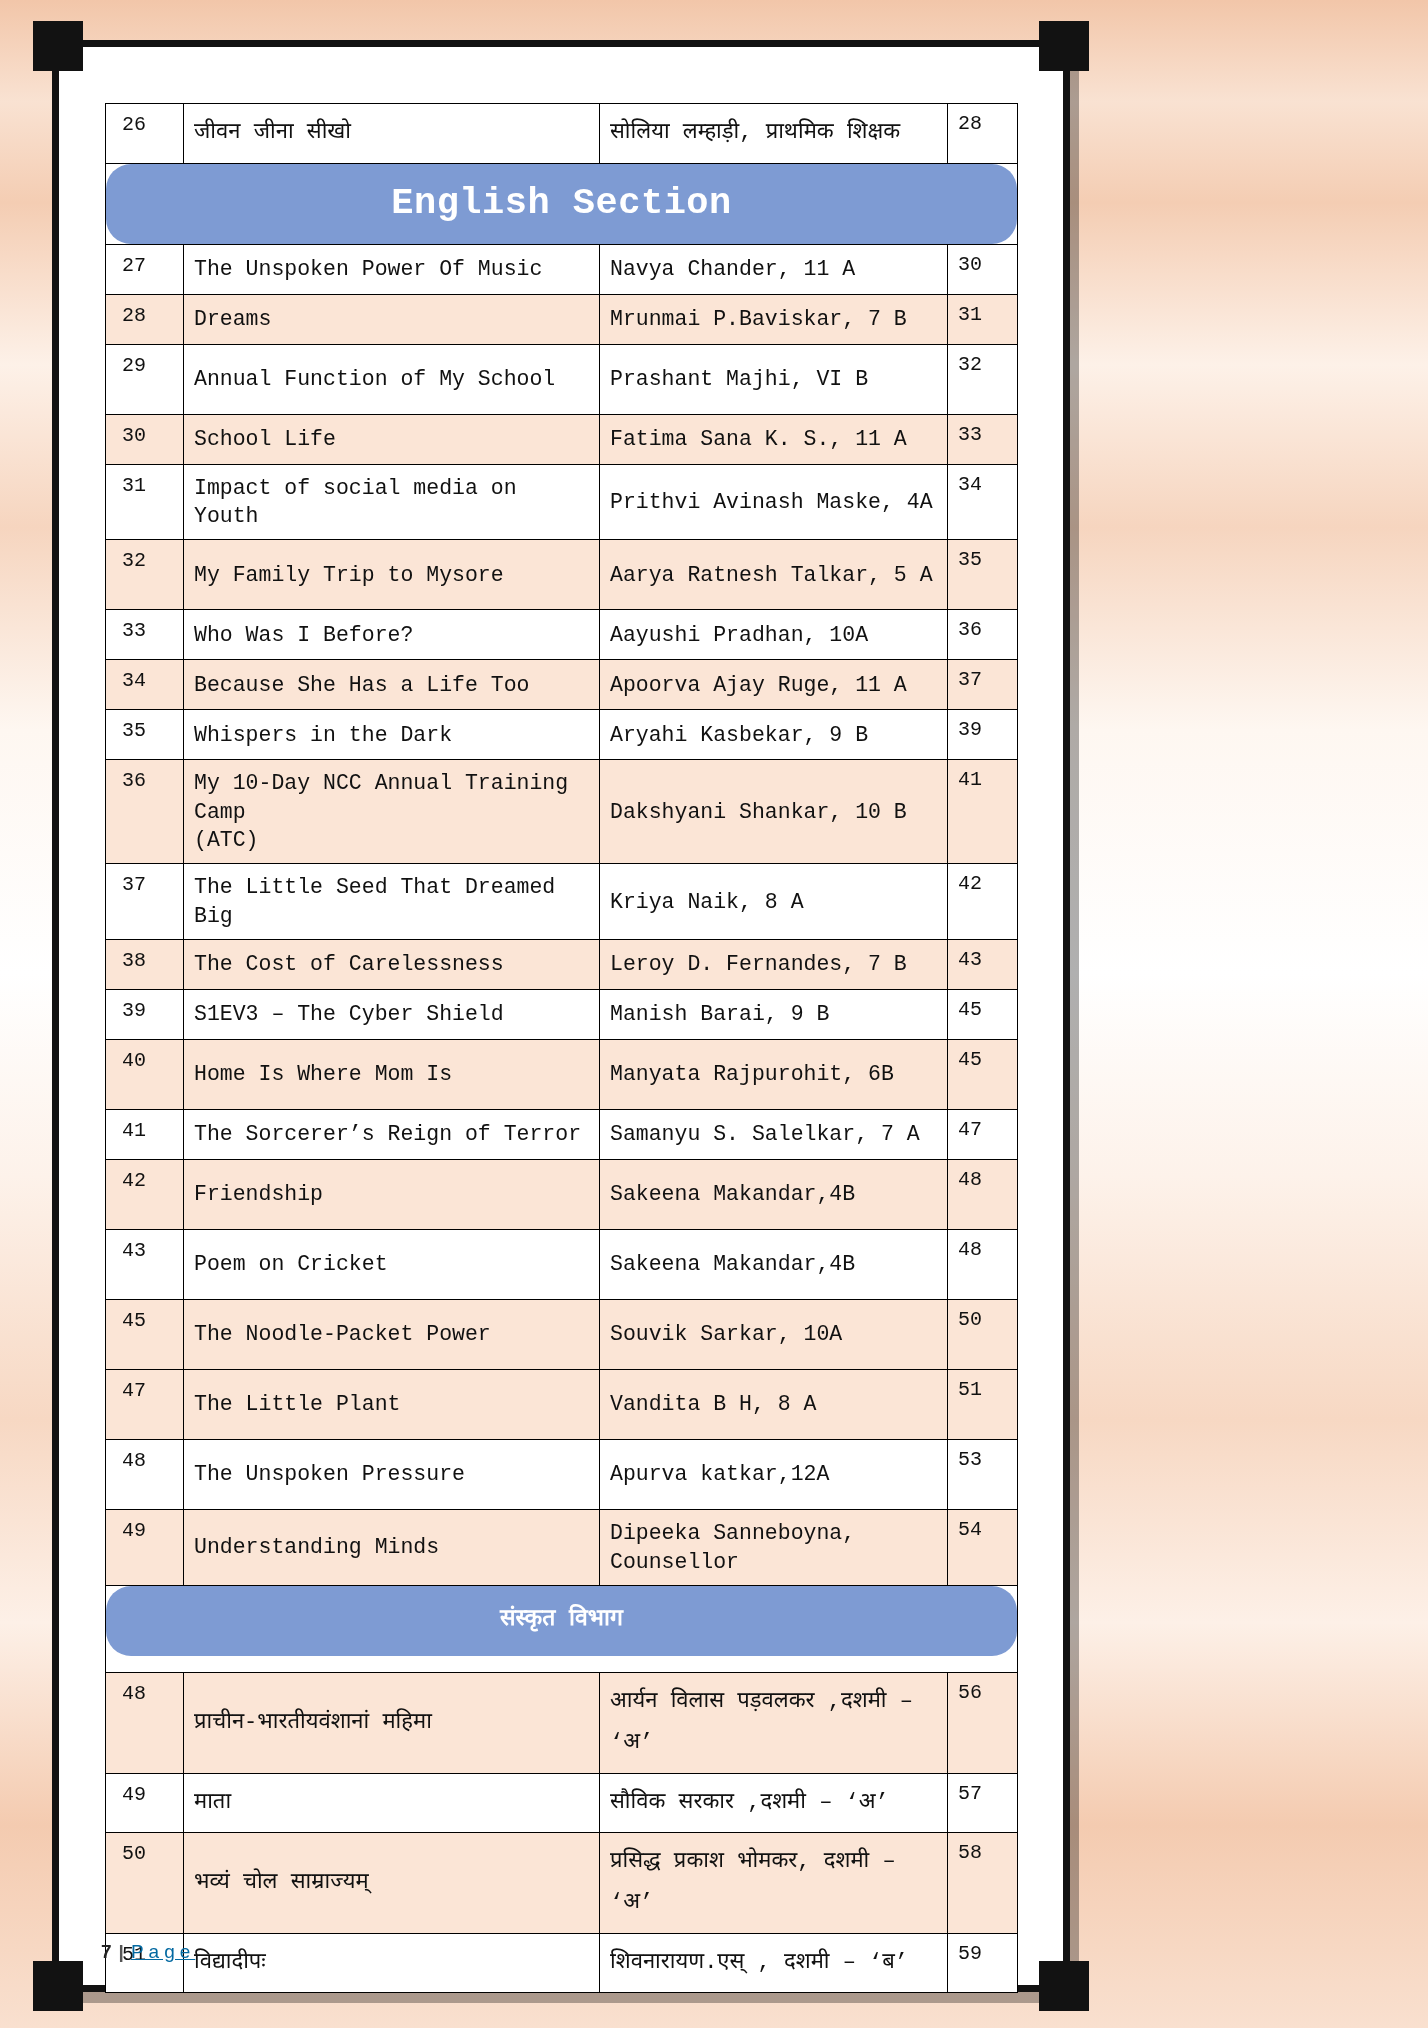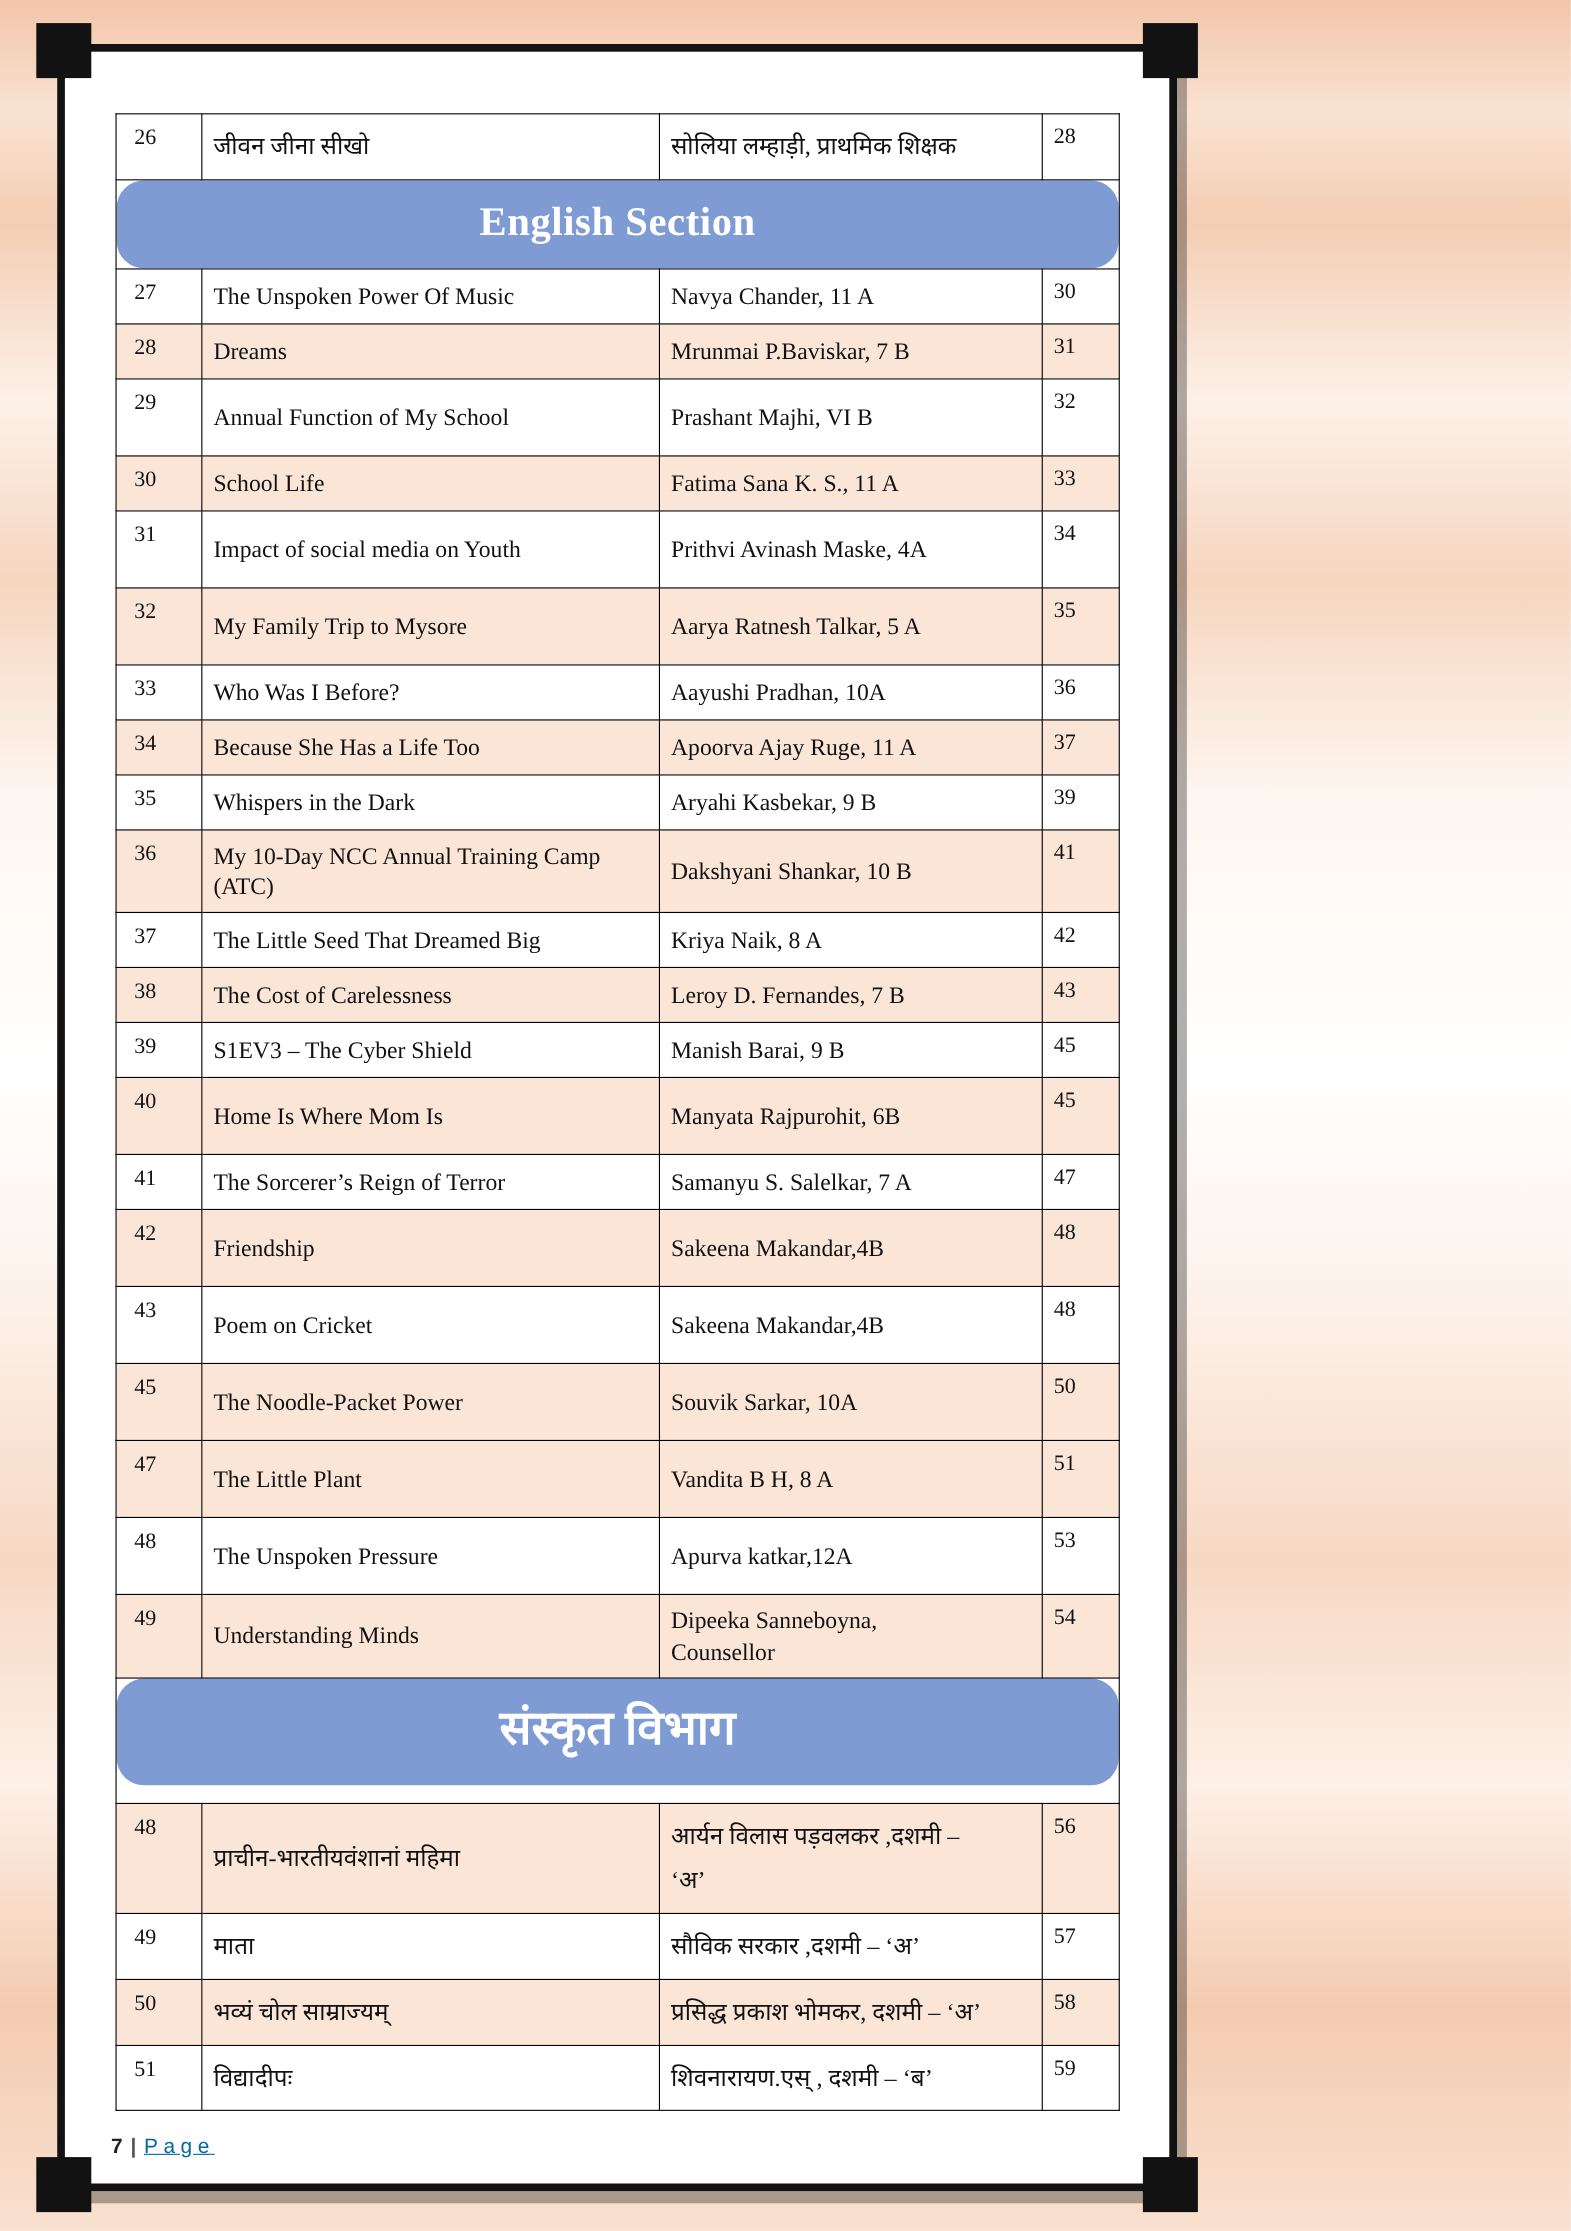--- a/index.html
+++ b/index.html
@@ -19,41 +19,41 @@
     background:#ffffff;
     border:7px solid var(--frame,#121212);
     box-shadow:9px 11px 0 rgba(10,10,10,0.32);
     box-sizing:border-box;
   }
   .corner{position:absolute;width:50px;height:50px;background:var(--frame,#121212);}
   .corner.tl{left:-26px;top:-26px;}
   .corner.tr{right:-26px;top:-26px;}
   .corner.bl{left:-26px;bottom:-26px;}
   .corner.br{right:-26px;bottom:-26px;}
-  .content{position:absolute;inset:0;padding:56px 46px 0 46px;}
+  .content{position:absolute;inset:0;padding:56px 46px 0 46px;font-family:Liberation Mono, monospace;}
 
   table.toc{width:912px;border-collapse:collapse;table-layout:fixed;}
   td{border:1px solid #000;box-sizing:border-box;font-size:21.5px;line-height:1.32;}
   tr.row td{height:50px;background:#ffffff;}
   tr.row.alt td{background:var(--row-alt,#fbe5d6);}
   tr.row.tall td{height:70px;}
   .col-no{padding:8px 6px 8px 16px;vertical-align:top;font-size:20px;}
   .col-title{padding:9px 10px;vertical-align:middle;white-space:pre-line;}
   .col-author{padding:9px 10px;vertical-align:middle;white-space:pre-line;}
   .col-page{padding:7px 6px 7px 10px;vertical-align:top;font-size:20px;}
   tr.row.hi td{line-height:1.85;font-size:22px;}
   tr.row.hi .col-no, tr.row.hi .col-page{font-size:20px;line-height:1.32;}
 
   td.section-header{padding:0;background:#ffffff;}
   .section-header .bar{
     background:var(--header-bg,#7e9bd3);
     color:#fff;text-align:center;font-weight:bold;border-radius:25px;
   }
   .section-header.en .bar{font-size:37px;padding:15px 0 16px;letter-spacing:0.5px;}
-  .section-header.hi .bar{font-size:43px;padding:18px 0 22px;margin-bottom:16px;}
+  .section-header.hi .bar{font-size:23px;padding:18px 0 22px;margin-bottom:16px;}
 
   .footer{
     position:absolute;left:42px;bottom:22px;
     font-family:"Liberation Sans","DejaVu Sans",sans-serif;
     font-size:19px;
   }
   .footer .num{font-weight:bold;color:#222;}
   .footer .div{color:#555;margin:0 7px;font-weight:bold;}
   .footer .word{color:#0369a1;letter-spacing:5px;text-decoration:underline;}
 </style>

